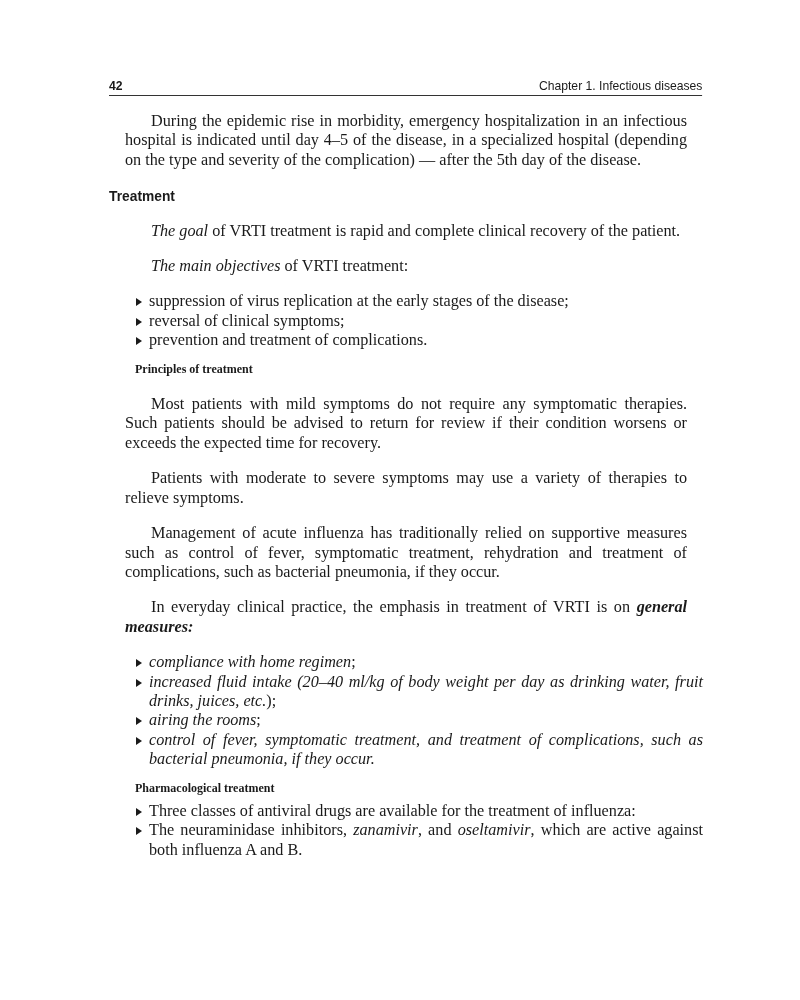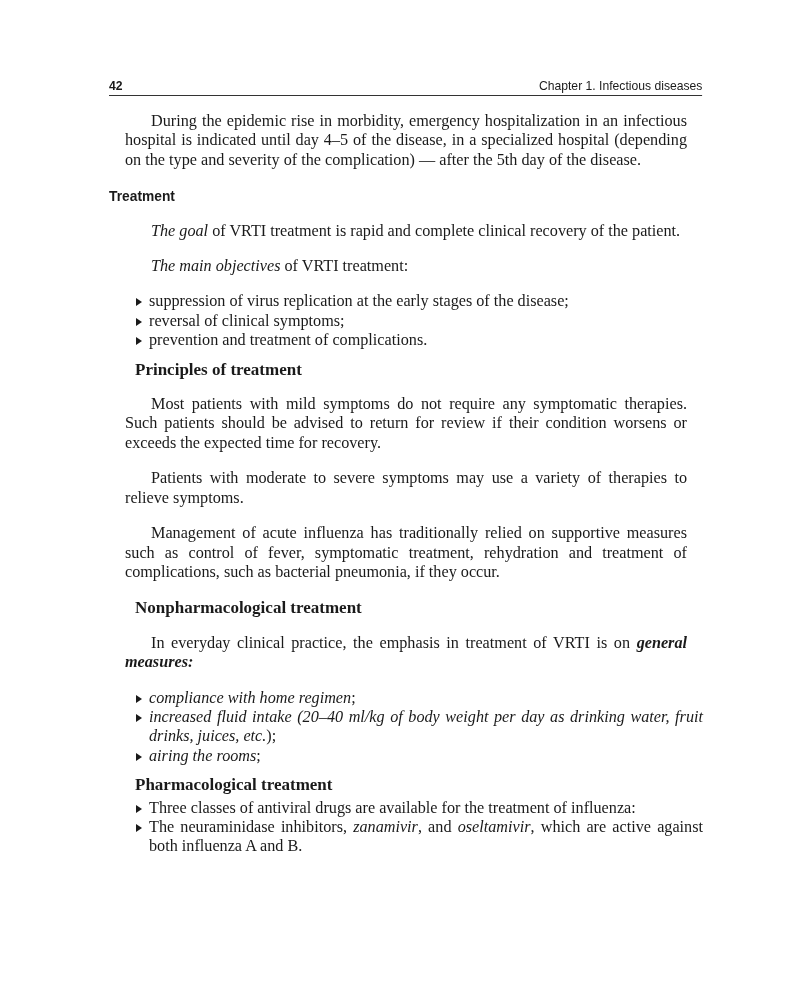--- a/index.html
+++ b/index.html
@@ -7,21 +7,21 @@
     .page { position: absolute; left: 109px; top: 76px; width: 594px; }
     .running-head { display: flex; justify-content: space-between; align-items: flex-end;
       font-family: "Liberation Sans", sans-serif; font-size: 13.5px; height: 17px;
       border-bottom: 1.3px solid #333; padding-bottom: 2px; transform: scaleX(0.9); transform-origin: left; width: 111%; }
     .page-num { font-weight: bold; }
     .chapter { }
     .body { font-family: "Liberation Serif", serif; font-size: 16.2px; line-height: 19.4px; text-align: justify; margin-top: 12px; }
     p { margin: 16px; }
     .ind { text-indent: 26px; }
     .h-sans { font-family: "Liberation Sans", sans-serif; font-weight: bold; font-size: 15px; margin: 7px 0 2px 0; transform: scaleX(0.92); transform-origin: left; }
-    .h-serif { font-weight: bold; margin: 9px 0 4px 26px; font-size: 17px; }
+    .h-serif { font-weight: bold; margin: 9px 0 4px 26px; font-size: 12px; }
     ul.b { list-style: none; margin: 0; padding: 0 0 0 40px; }
     ul.b li { position: relative; }
     ul.b li::before { content: ""; position: absolute; left: -13px; top: 6px; border-left: 6px solid #1a1a1a;
       border-top: 4px solid transparent; border-bottom: 4px solid transparent; }
     ul.b2 { padding-left: 40px; }
     ul.b2 li::before { left: -13px; }
     ul.b3 { padding-left: 40px; }
     .it { font-style: italic; }
     .bi { font-style: italic; font-weight: bold; }
     .num { margin: 2px 0 0 26px; }
@@ -45,26 +45,26 @@
       <li>suppression of virus replication at the early stages of the disease;</li>
       <li>reversal of clinical symptoms;</li>
       <li>prevention and treatment of complications.</li>
     </ul>
 
     <div class="h-serif">Principles of treatment</div>
     <p class="ind">Most patients with mild symptoms do not require any symptomatic therapies. Such patients should be advised to return for review if their condition worsens or exceeds the expected time for recovery.</p>
     <p class="ind">Patients with moderate to severe symptoms may use a variety of therapies to relieve symptoms.</p>
     <p class="ind">Management of acute influenza has traditionally relied on supportive measures such as control of fever, symptomatic treatment, rehydration and treatment of complications, such as bacterial pneumonia, if they occur.</p>
 
-    <div class="h-serif">Nonpharmacological treatment</div>
     <p class="ind"><span>In everyday clinical practice, the emphasis in treatment of VRTI is on </span><span class="bi">general measures:</span></p>
     <ul class="b b2">
       <li><span class="it">compliance with home regimen</span><span>;</span></li>
       <li><span class="it">increased fluid intake (20–40 ml/kg of body weight per day as drinking water, fruit drinks, juices, etc.</span><span>);</span></li>
       <li><span class="it">airing the rooms</span><span>;</span></li>
+      <li><span class="it">control of fever, symptomatic treatment, and treatment of complications, such as bacterial pneumonia, if they occur.</span><span></span></li>
     </ul>
 
     <div class="h-serif">Pharmacological treatment</div>
     <ul class="b b3">
       <li>Three classes of antiviral drugs are available for the treatment of influenza:</li>
       <li><span>The neuraminidase inhibitors, </span><span class="it">zanamivir</span><span>, and </span><span class="it">oseltamivir</span><span>, which are active against both influenza A and B.</span></li>
     </ul>
   </div>
 </div>
 

